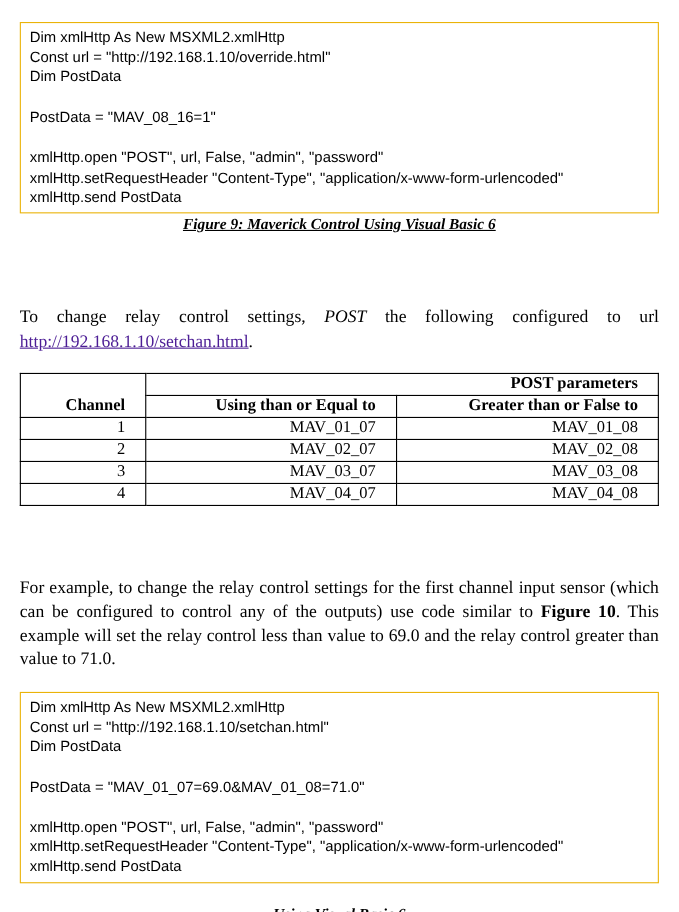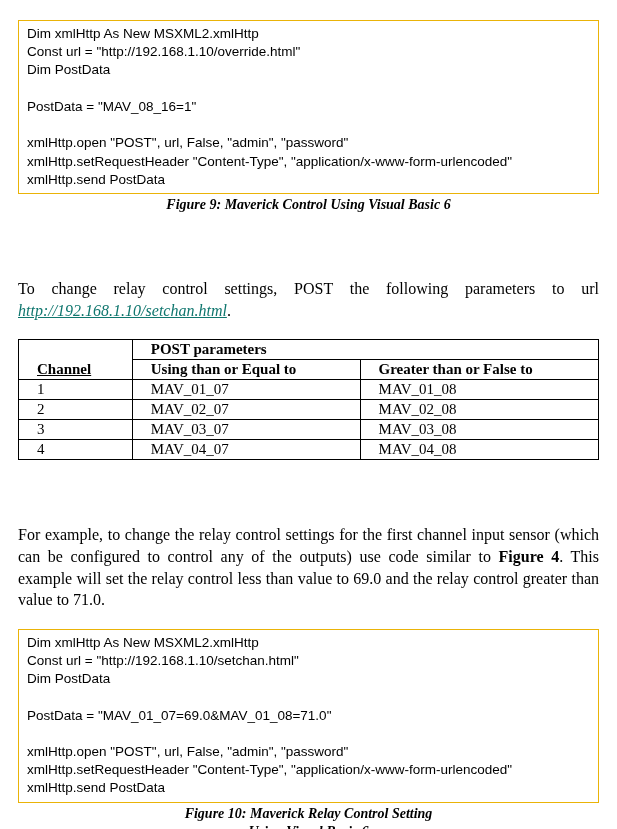--- a/index.html
+++ b/index.html
@@ -22,55 +22,55 @@
       margin-bottom: 2px;
     }
     .fig-caption {
       text-align: center;
       font-style: italic;
       font-weight: bold;
       font-size: 14px;
       margin-top: 2px;
       margin-bottom: 40px;
       line-height: 1.3;
+      text-decoration: underline;
     }
     .paragraph {
       text-align: justify;
       font-size: 16px;
       line-height: 1.35;
       margin-bottom: 18px;
     }
     a.url {
-      color: #0f766e;
+      color: #4c1d95;
       text-decoration: underline;
-      font-style: italic;
     }
     .method {
+      font-style: italic;
     }
     .figref {
       font-weight: bold;
     }
     table.param-table {
       border-collapse: collapse;
       width: 100%;
       margin-bottom: 40px;
       font-family: 'Times New Roman', Times, serif;
       font-size: 15px;
     }
     table.param-table th, table.param-table td {
       border: 1px solid #000;
       padding: 1px 18px;
-      text-align: left;
+      text-align: right;
     }
     table.param-table th {
       font-weight: bold;
     }
     .col-channel-header {
       vertical-align: bottom;
-      text-decoration: underline;
     }
     .spacer-para {
       height: 24px;
     }
   </style>
 </head>
 <body>
 
 <div class="code-box"><span>Dim xmlHttp As New MSXML2.xmlHttp</span>
 <span>Const url = "http://192.168.1.10/override.html"</span>
@@ -80,21 +80,21 @@
 <span></span>
 <span>xmlHttp.open "POST", url, False, "admin", "password"</span>
 <span>xmlHttp.setRequestHeader "Content-Type", "application/x-www-form-urlencoded"</span>
 <span>xmlHttp.send PostData</span></div>
 
 <div class="fig-caption">Figure 9: Maverick Control Using Visual Basic 6</div>
 
 <div class="spacer-para"></div>
 
 <div class="paragraph">
-  <span>To change relay control settings, </span><span class="method">POST</span><span> the following parameters to url </span><a class="url">http://192.168.1.10/setchan.html</a><span>.</span>
+  <span>To change relay control settings, </span><span class="method">POST</span><span> the following configured to url </span><a class="url">http://192.168.1.10/setchan.html</a><span>.</span>
 </div>
 
 <table class="param-table">
   <tbody>
       <tr>
     <th rowspan="2" class="col-channel-header">Channel</th>
     <th colspan="2">POST parameters</th>
   </tr>
   <tr>
     <th>Using than or Equal to</th>
@@ -119,29 +119,29 @@
     <td>4</td>
     <td>MAV_04_07</td>
     <td>MAV_04_08</td>
   </tr>
 </tbody>
   </table>
 
 <div class="spacer-para"></div>
 
 <div class="paragraph">
-  <span>For example, to change the relay control settings for the first channel input sensor (which can be configured to control any of the outputs) use code similar to </span><span class="figref">Figure 4</span><span>.  This example will set the relay control less than value to 69.0 and the relay control greater than value to 71.0.</span>
+  <span>For example, to change the relay control settings for the first channel input sensor (which can be configured to control any of the outputs) use code similar to </span><span class="figref">Figure 10</span><span>.  This example will set the relay control less than value to 69.0 and the relay control greater than value to 71.0.</span>
 </div>
 
 <div class="code-box"><span>Dim xmlHttp As New MSXML2.xmlHttp</span>
 <span>Const url = "http://192.168.1.10/setchan.html"</span>
 <span>Dim PostData</span>
 <span></span>
 <span>PostData = "MAV_01_07=69.0&amp;MAV_01_08=71.0"</span>
 <span></span>
 <span>xmlHttp.open "POST", url, False, "admin", "password"</span>
 <span>xmlHttp.setRequestHeader "Content-Type", "application/x-www-form-urlencoded"</span>
 <span>xmlHttp.send PostData</span></div>
 
 <div class="fig-caption" style="margin-bottom:0">
-  <span>Figure 10: Maverick Relay Control Setting</span><br>
+  <br>
   <span>Using Visual Basic 6</span>
 </div>
 
 </body></html>

